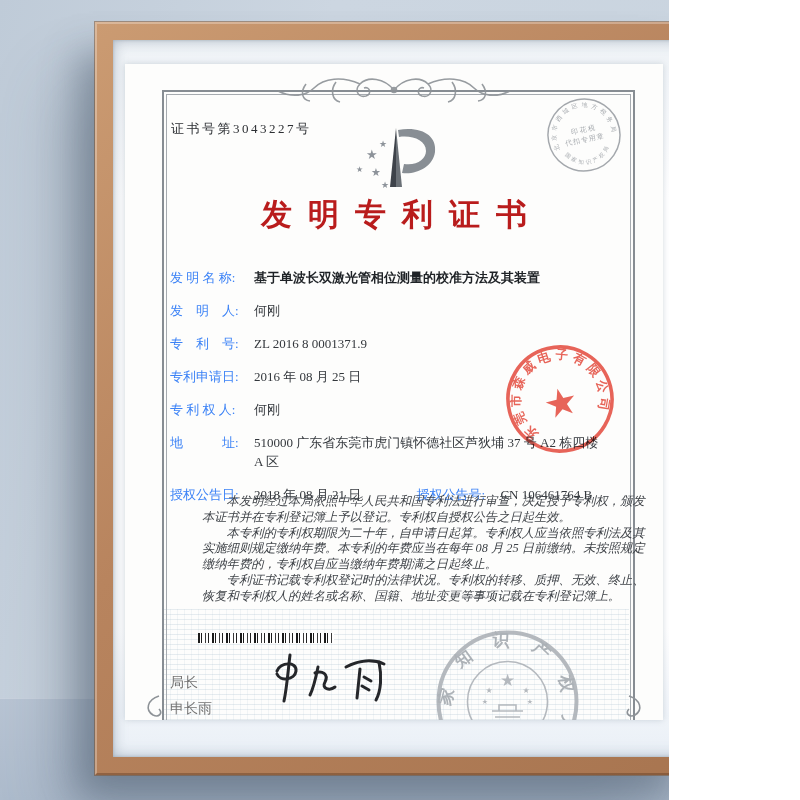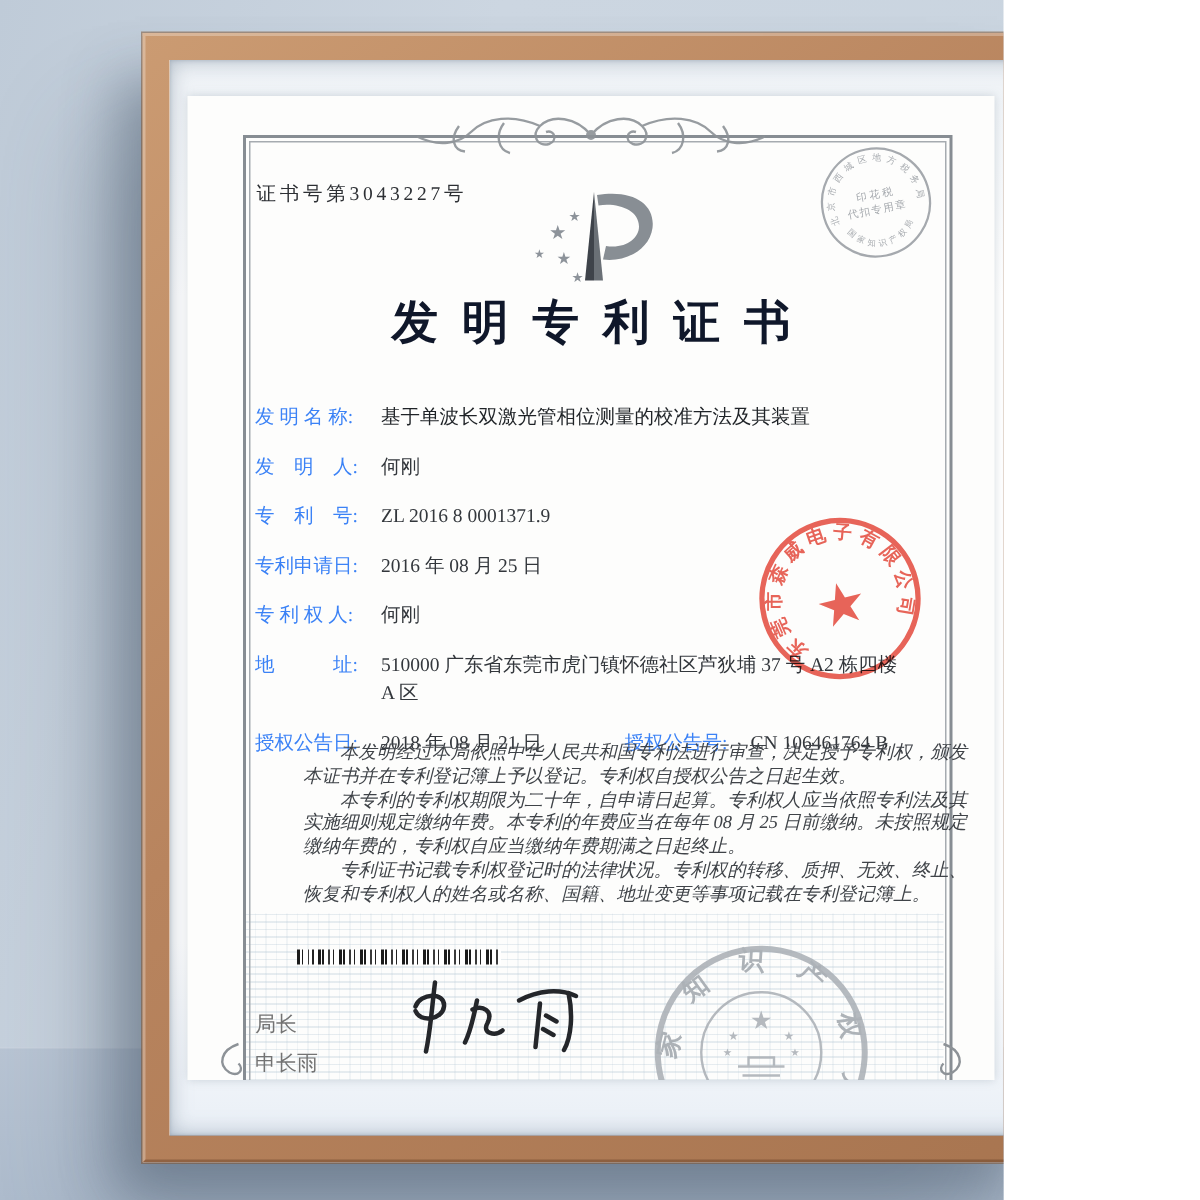--- a/index.html
+++ b/index.html
@@ -29,27 +29,27 @@
      repeating-linear-gradient(90deg,rgba(176,196,210,.16) 0 1px,transparent 1px 7px);}
   .border-box{position:absolute;left:37px;top:26px;width:469px;height:700px;
     border:2px solid #878d93;z-index:2;}
   .border-box::after{content:"";position:absolute;inset:2px;border:1px solid #a6abb0;}
   .ornament{position:absolute;left:50%;top:8px;transform:translateX(-50%);z-index:3;}
   .corner-curl{position:absolute;z-index:3;}
   .cert-number{position:absolute;left:46px;top:56px;z-index:4;
     font-size:13px;letter-spacing:2.5px;color:#2c2f33;}
   .logo{position:absolute;left:50%;top:62px;transform:translateX(-50%);z-index:4;}
   .title{position:absolute;left:0;top:130px;width:100%;text-align:center;z-index:4;
-    font-size:31px;font-weight:700;letter-spacing:16px;text-indent:16px;color:#0f172a;font-family:Liberation Mono, monospace;}
+    font-size:31px;font-weight:700;letter-spacing:16px;text-indent:16px;color:#b91c1c;font-family:Liberation Mono, monospace;}
   .fields{position:absolute;left:45px;top:204px;width:440px;z-index:4;
     font-size:13px;color:#33373c;}
   .field-row{display:flex;margin-bottom:14px;line-height:19px;}
   .flabel{flex:0 0 84px;white-space:pre;color:#3b82f6;}
   .fvalue{flex:1;}
-  .fvalue.strong{font-weight:400;color:#1f2327;}
+  .fvalue.strong{font-weight:700;color:#1f2327;}
   .field-row.double .pair{display:flex;}
   .field-row.double .pair.first{flex:0 0 56%;}
   .field-row.double .pair.second{flex:1;}
   .paras{position:absolute;left:42px;top:430px;width:454px;z-index:4;
     font-size:12.3px;line-height:15.8px;color:#3f4348;font-style:italic;margin-left:35px;}
   .paras p{margin:0;text-indent:2em;}
   .barcode{position:absolute;left:73px;top:569px;width:136px;height:10px;z-index:4;
     background:repeating-linear-gradient(90deg,
       #1b1b1b 0 2px,#fff 2px 3px,#1b1b1b 3px 4px,#fff 4px 7px,
       #3a3a3a 7px 8px,#fff 8px 10px,#222 10px 11px,#fff 11px 14px);}

